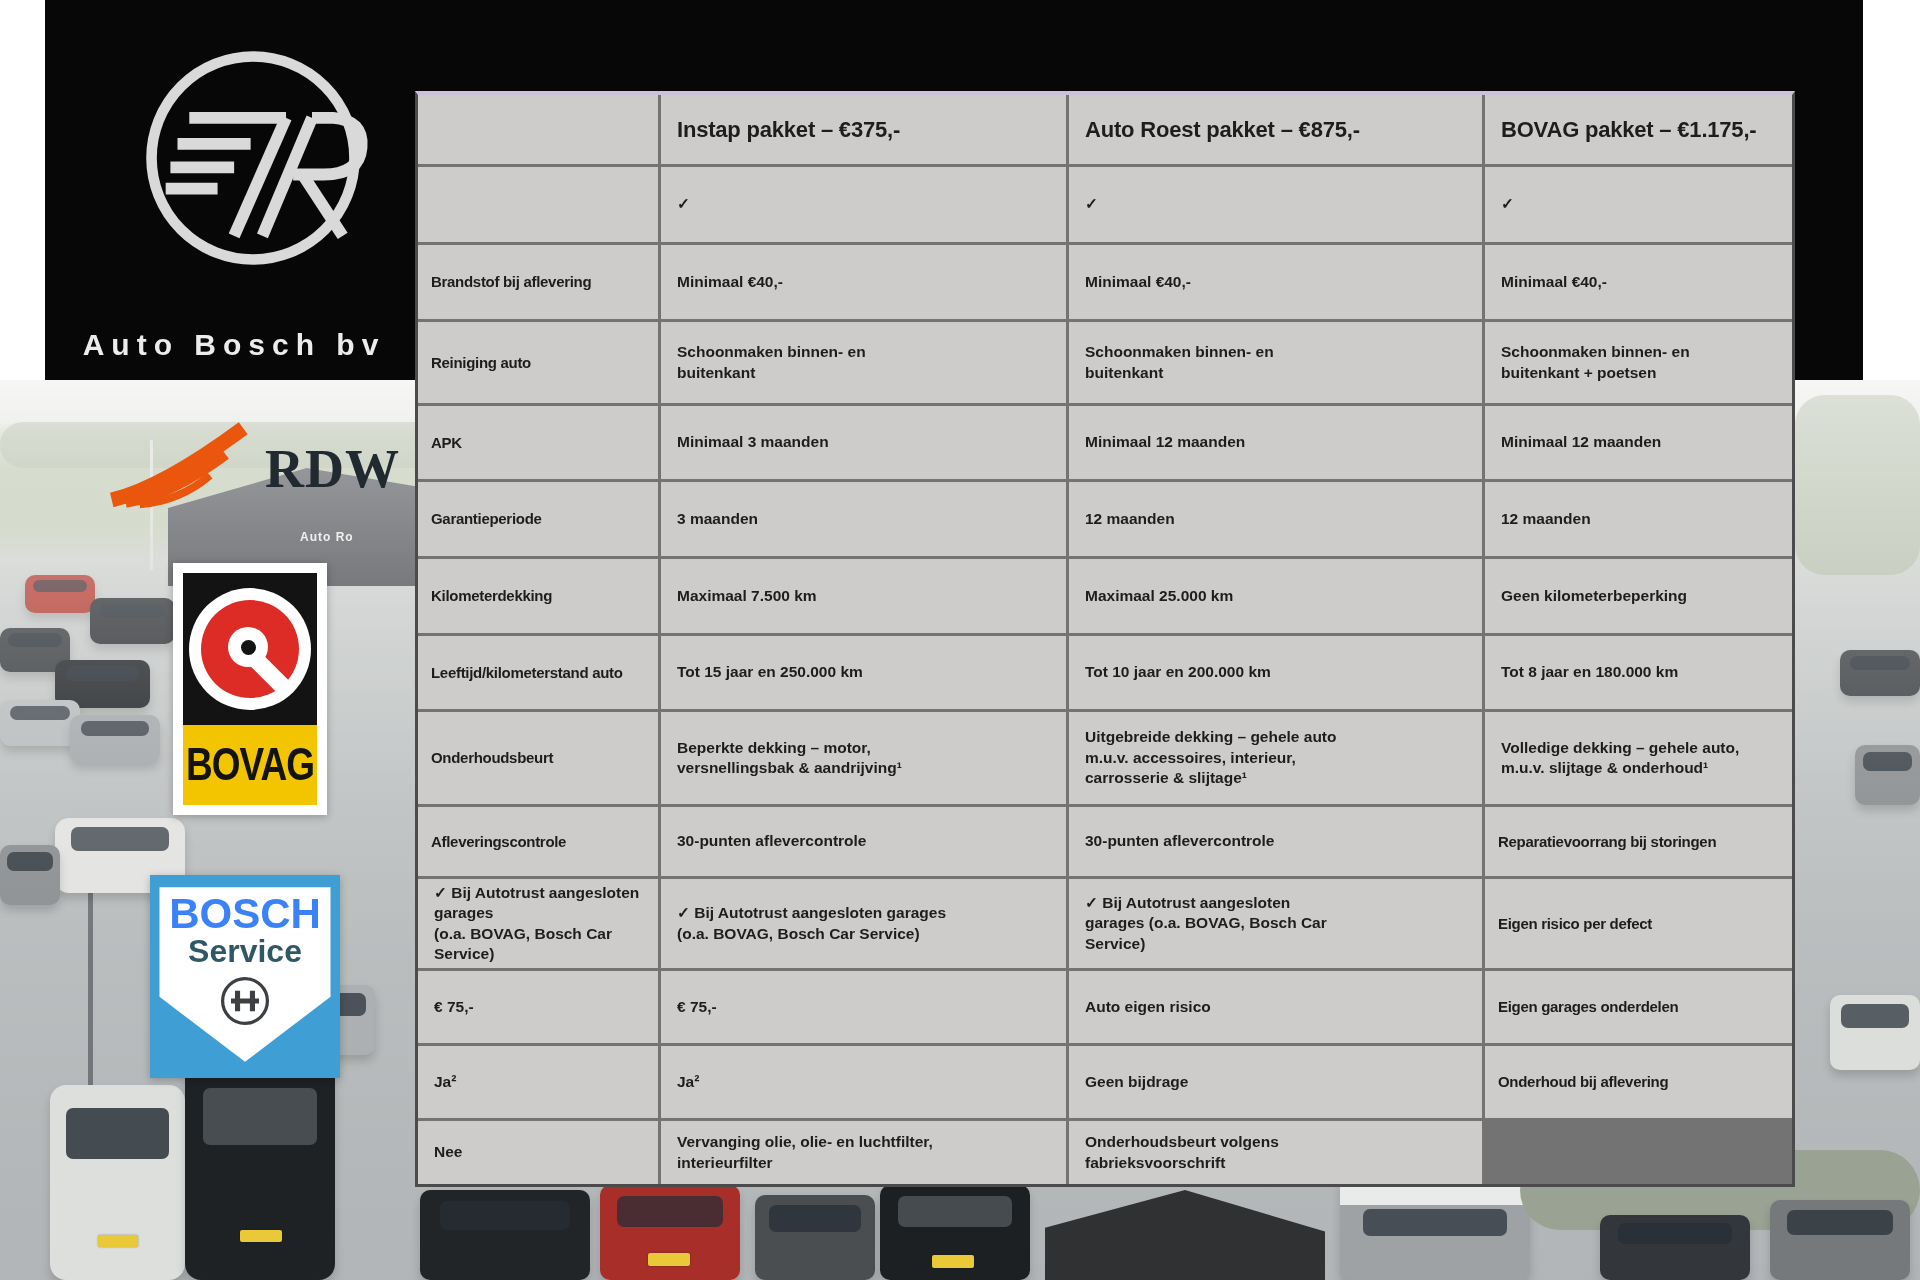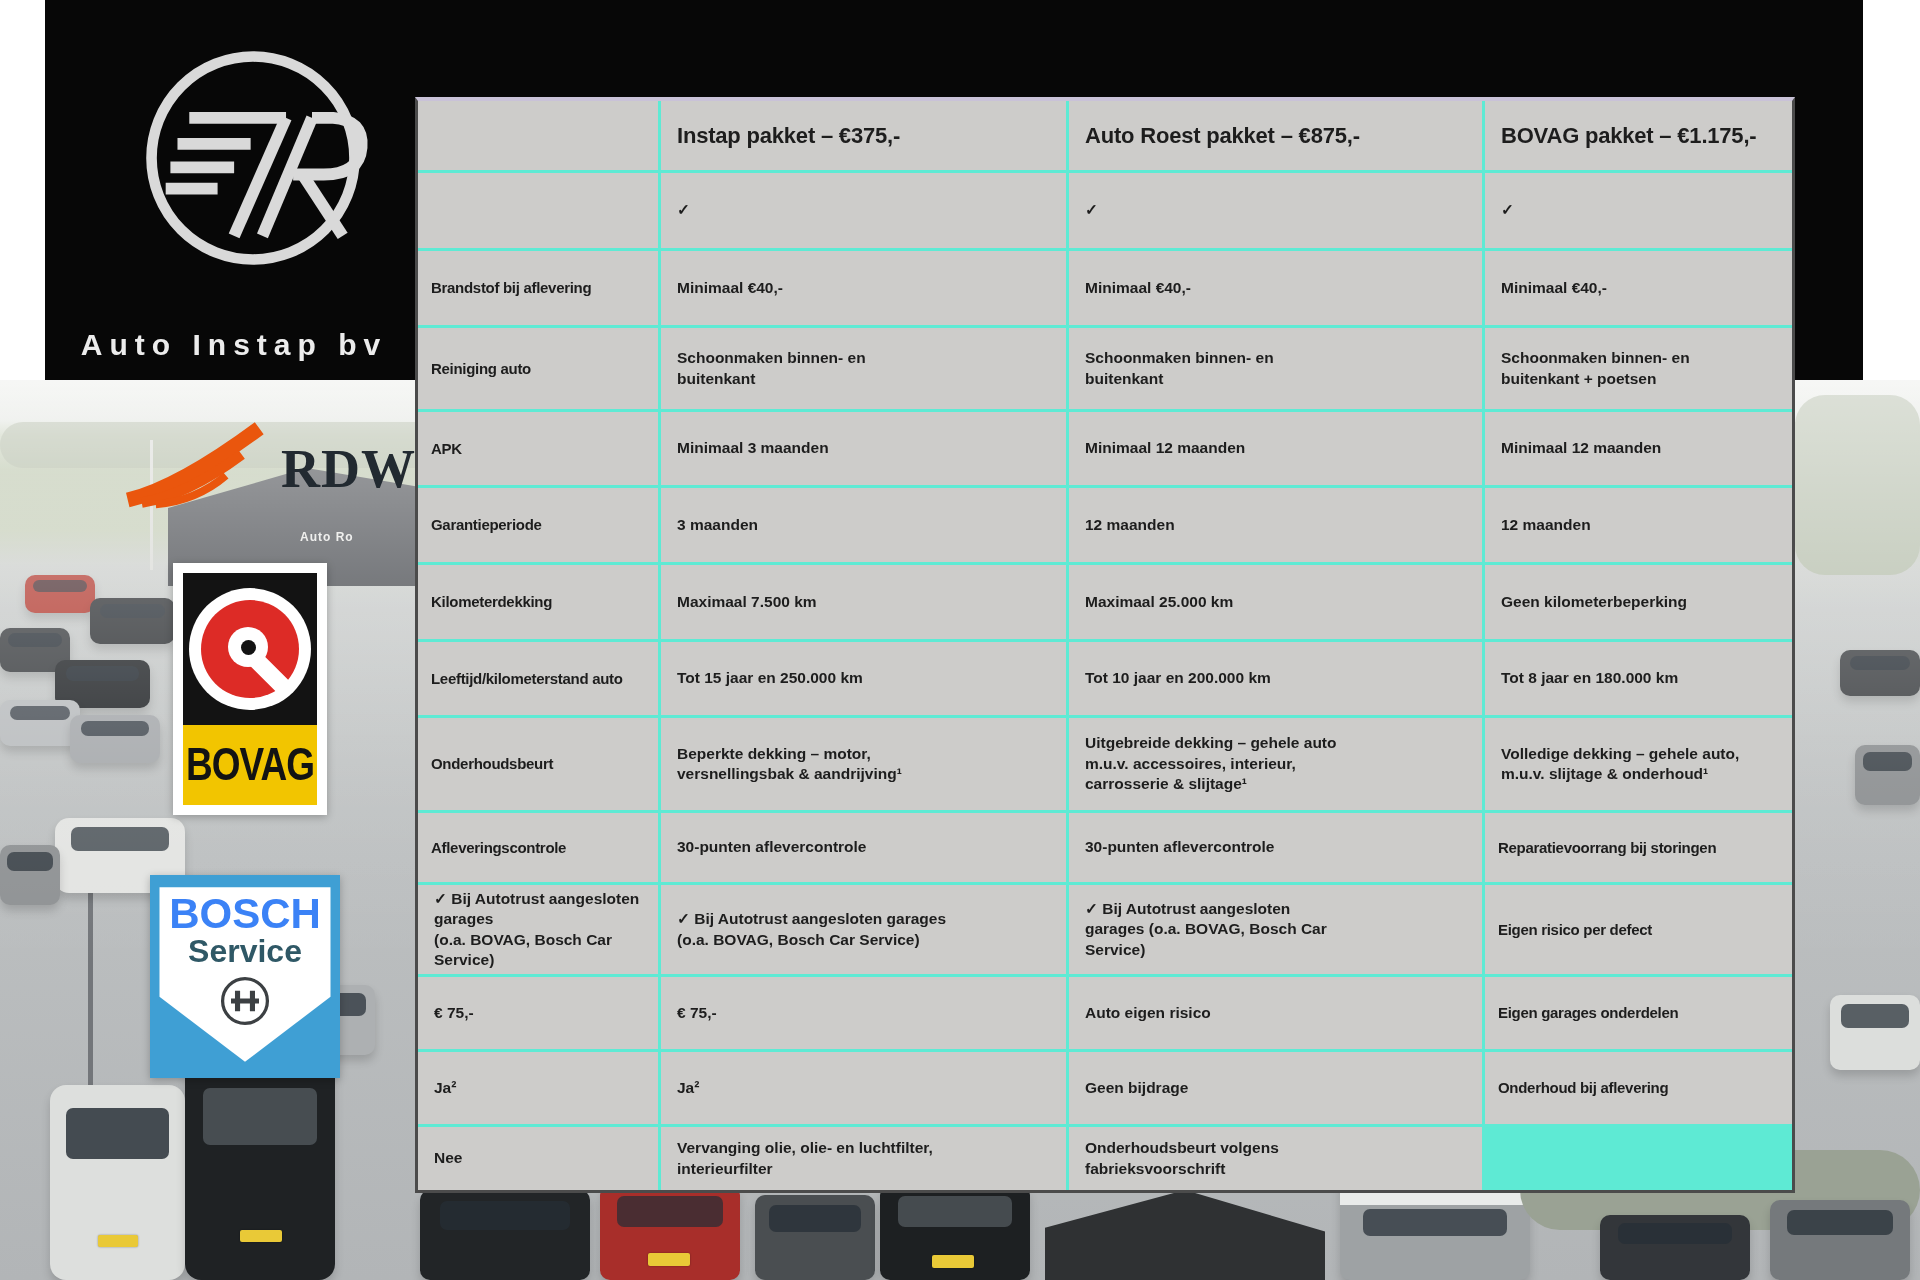--- a/index.html
+++ b/index.html
@@ -22,33 +22,33 @@
   .haze{position:absolute;inset:0;background:linear-gradient(to bottom,
         rgba(255,255,255,.55),rgba(255,255,255,.28) 22%,rgba(255,255,255,.08) 45%,rgba(255,255,255,0) 65%);pointer-events:none;}
 
   
   .band{position:absolute;left:45px;top:0;width:1818px;height:380px;background:#070707;z-index:2;}
   .brandlogo{position:absolute;left:135px;top:32px;width:236px;height:252px;}
   .brandname{position:absolute;left:45px;top:328px;width:378px;text-align:center;color:#ececec;
              font-size:30px;font-weight:bold;letter-spacing:7px;white-space:nowrap;}
 
   
-  .pricetable{position:absolute;left:415px;top:97px;width:1380px;height:1096px;z-index:3;
-      box-sizing:border-box;border:3px solid #4b4b4b;border-top:4px solid #c9c2d8;background:#5eead4;
+  .pricetable{position:absolute;left:415px;top:91px;width:1380px;height:1096px;z-index:3;
+      box-sizing:border-box;border:3px solid #4b4b4b;border-top:4px solid #c9c2d8;background:#737373;
       display:grid;grid-template-columns:240px 405px 413px 1fr;
       grid-template-rows:69px 75px 74px 81px 73px 74px 74px 73px 92px 69px 89px 72px 72px minmax(0,1fr);
       gap:3px;}
   .cell{background:#cdccca;color:#1d1d1d;display:flex;align-items:center;
         padding:6px 14px 6px 16px;font-weight:bold;font-size:15.5px;line-height:1.32;
         white-space:pre-line;overflow:hidden;}
   .cell.hdr{font-size:22px;letter-spacing:-0.2px;white-space:nowrap;}
   .cell.lbl{font-size:15px;letter-spacing:-0.3px;white-space:nowrap;padding-left:13px;}
 
   
-  .rdw{position:absolute;left:126px;top:415px;width:290px;height:100px;z-index:4;display:flex;align-items:center;}
+  .rdw{position:absolute;left:110px;top:415px;width:290px;height:100px;z-index:4;display:flex;align-items:center;}
   .rdw .word{font-family:"Liberation Serif",serif;font-weight:bold;color:#222a31;font-size:54px;letter-spacing:1px;margin-left:6px;margin-top:8px;}
 
   .bovag{position:absolute;left:173px;top:563px;width:154px;height:252px;z-index:4;background:#ffffff;
          box-sizing:border-box;padding:10px;box-shadow:0 2px 8px rgba(0,0,0,.25);}
   .bovag .top{position:relative;width:100%;height:152px;background:#131313;overflow:hidden;}
   .bv-white{position:absolute;left:50%;top:50%;width:122px;height:122px;margin:-61px 0 0 -61px;border-radius:50%;background:#ffffff;}
   .bv-red{position:absolute;left:50%;top:50%;width:98px;height:98px;margin:-49px 0 0 -49px;border-radius:50%;background:#dd2b26;}
   .bv-stem{position:absolute;left:50%;top:50%;width:58px;height:17px;margin:-4px 0 0 -6px;background:#ffffff;border-radius:4px;
            transform:rotate(45deg);transform-origin:6px 8px;}
   .bv-donut{position:absolute;left:50%;top:50%;width:40px;height:40px;margin:-22px 0 0 -22px;border-radius:50%;background:#ffffff;}
@@ -164,21 +164,21 @@
         <path d="M36 88 H98"></path>
         <path d="M30 108 H84"></path>
         <path d="M26 126 H70"></path>
         <path d="M128 66 L84 166"></path>
         <path d="M150 66 L108 166"></path>
         <path d="M150 66 h18 q26 2 24 25 q-2 23 -32 23 h-26"></path>
         <path d="M142 114 L176 166"></path>
       </g>
     </svg>
   </div>
-  <div class="brandname" style="z-index:3;">Auto Instap bv</div>
+  <div class="brandname" style="z-index:3;">Auto Bosch bv</div>
 
   <div class="pricetable">
     <div class="cell hdr"></div>
     <div class="cell hdr">Instap pakket – €375,-</div>
     <div class="cell hdr">Auto Roest pakket – €875,-</div>
     <div class="cell hdr">BOVAG pakket – €1.175,-</div>
 
     <div class="cell lbl"></div>
     <div class="cell">✓</div>
     <div class="cell">✓</div>

